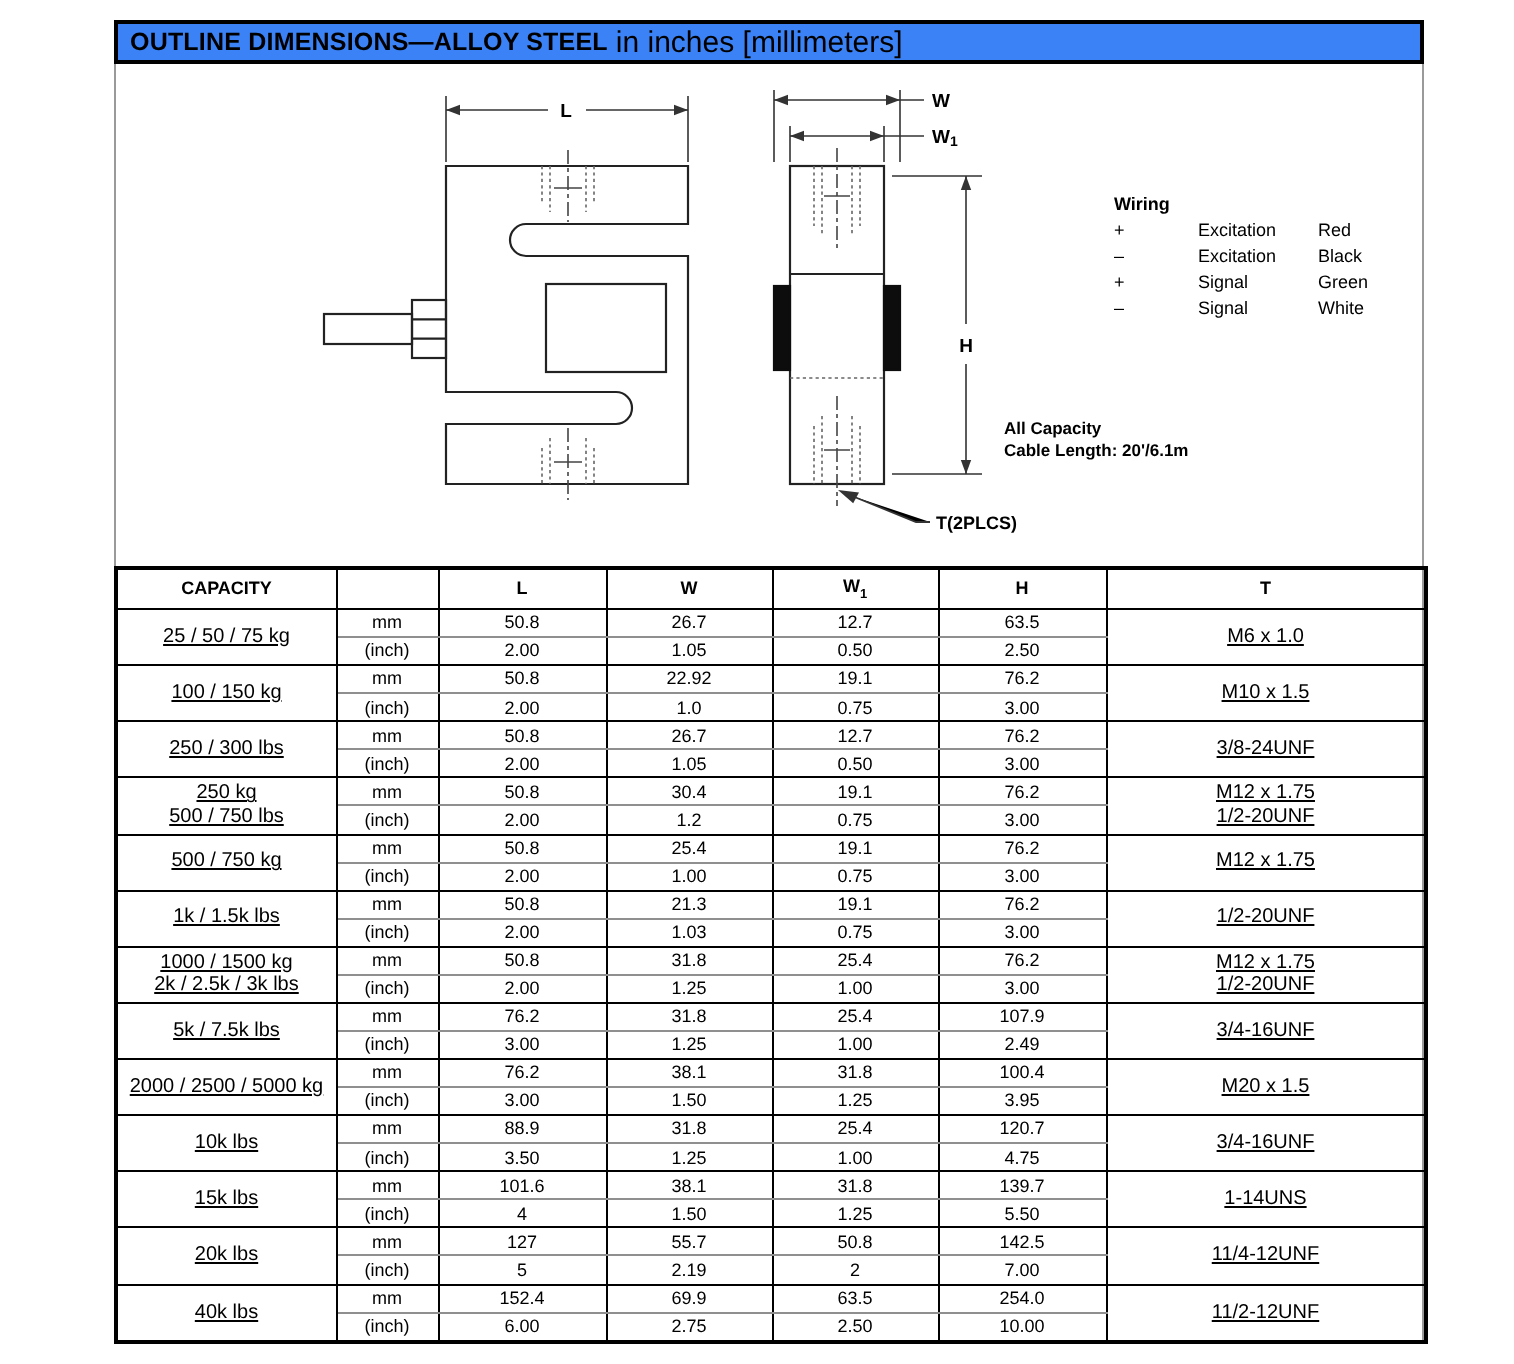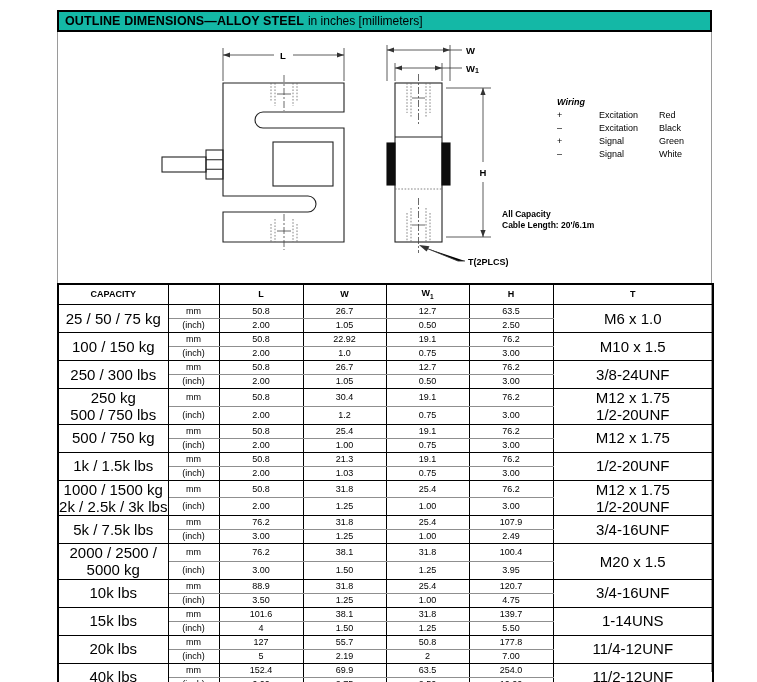--- a/index.html
+++ b/index.html
@@ -8,47 +8,47 @@
     font-family:"Liberation Sans",sans-serif;color:#000;
     -webkit-font-smoothing:antialiased;
   }
   .sheet{
     position:absolute;left:57px;top:10px;width:655px;height:662px;
     border-left:1px solid #9a9a9a;border-right:1px solid #9a9a9a;
     box-sizing:border-box;background:#fff;
   }
   .titlebar{
     position:absolute;left:-1px;top:0;width:645px;height:18px;
-    background:#14b8a6;border:2px solid #000;
+    background:#3b82f6;border:2px solid #000;
     display:flex;align-items:center;padding-left:6px;
   }
   .titlebar .t-bold{font-weight:bold;font-size:12.5px;letter-spacing:.1px;white-space:pre;}
-  .titlebar .t-rest{font-size:12px;margin-left:4px;text-align:right;}
+  .titlebar .t-rest{font-size:15px;margin-left:4px;text-align:right;}
   .drawing{position:absolute;left:0;top:0;width:655px;height:273px;}
   .wiring{position:absolute;left:499px;top:86px;font-size:9px;line-height:13px;}
-  .wiring .w-title{font-weight:bold;font-style:italic;}
+  .wiring .w-title{font-weight:bold;}
   .wrow{display:flex;}
   .wrow .sign{width:10px;}
   .wrow .wname{width:60px;margin-left:32px;}
   .cap-note{position:absolute;left:444px;top:199px;font-size:8.5px;font-weight:bold;line-height:11px;}
   table.dims{
     position:absolute;left:-1px;top:273px;width:657px;height:389px;
     border-collapse:collapse;table-layout:fixed;font-size:9px;
     border:2px solid #000;
   }
   table.dims th,table.dims td{
     border:1px solid #000;text-align:center;vertical-align:middle;
     padding:0;line-height:1.15;overflow:hidden;
   }
   table.dims thead th{height:19px;font-size:9px;font-weight:bold;border-bottom:1.5px solid #000;}
   table.dims thead sub{font-size:6.5px;}
   table.dims tbody td{height:13px;}
   tr.r-mm td.u,tr.r-mm td.v{border-bottom:1px solid #8f8f8f;}
   tr.r-in td.u,tr.r-in td.v{border-top:1px solid #8f8f8f;}
-  td.cap,td.thr{font-size:15px;}
+  td.cap,td.thr{font-size:10px;text-decoration:underline;}
 </style>
 </head>
 <body>
 
 <div class="sheet">
 
   <svg class="drawing" viewBox="0 0 655 273" xmlns="http://www.w3.org/2000/svg">
     <g stroke="#222" fill="none" stroke-width="1.1">
 
       <path d="M165,73 H286 V102 H205 A8,8 0 0 0 205,118 H286 V232 H165 V202 H250 A8,8 0 0 0 250,186 H165 Z" fill="#fff"></path>
@@ -362,21 +362,21 @@
           <td class="v">1.50</td>
           <td class="v">1.25</td>
           <td class="v">5.50</td>
         </tr>
         <tr class="r-mm">
           <td class="cap" rowspan="2">20k lbs</td>
           <td class="u">mm</td>
           <td class="v">127</td>
           <td class="v">55.7</td>
           <td class="v">50.8</td>
-          <td class="v">177.8</td>
+          <td class="v">142.5</td>
           <td class="thr" rowspan="2">11/4-12UNF</td>
         </tr>
         <tr class="r-in">
           <td class="u">(inch)</td>
           <td class="v">5</td>
           <td class="v">2.19</td>
           <td class="v">2</td>
           <td class="v">7.00</td>
         </tr>
         <tr class="r-mm">

